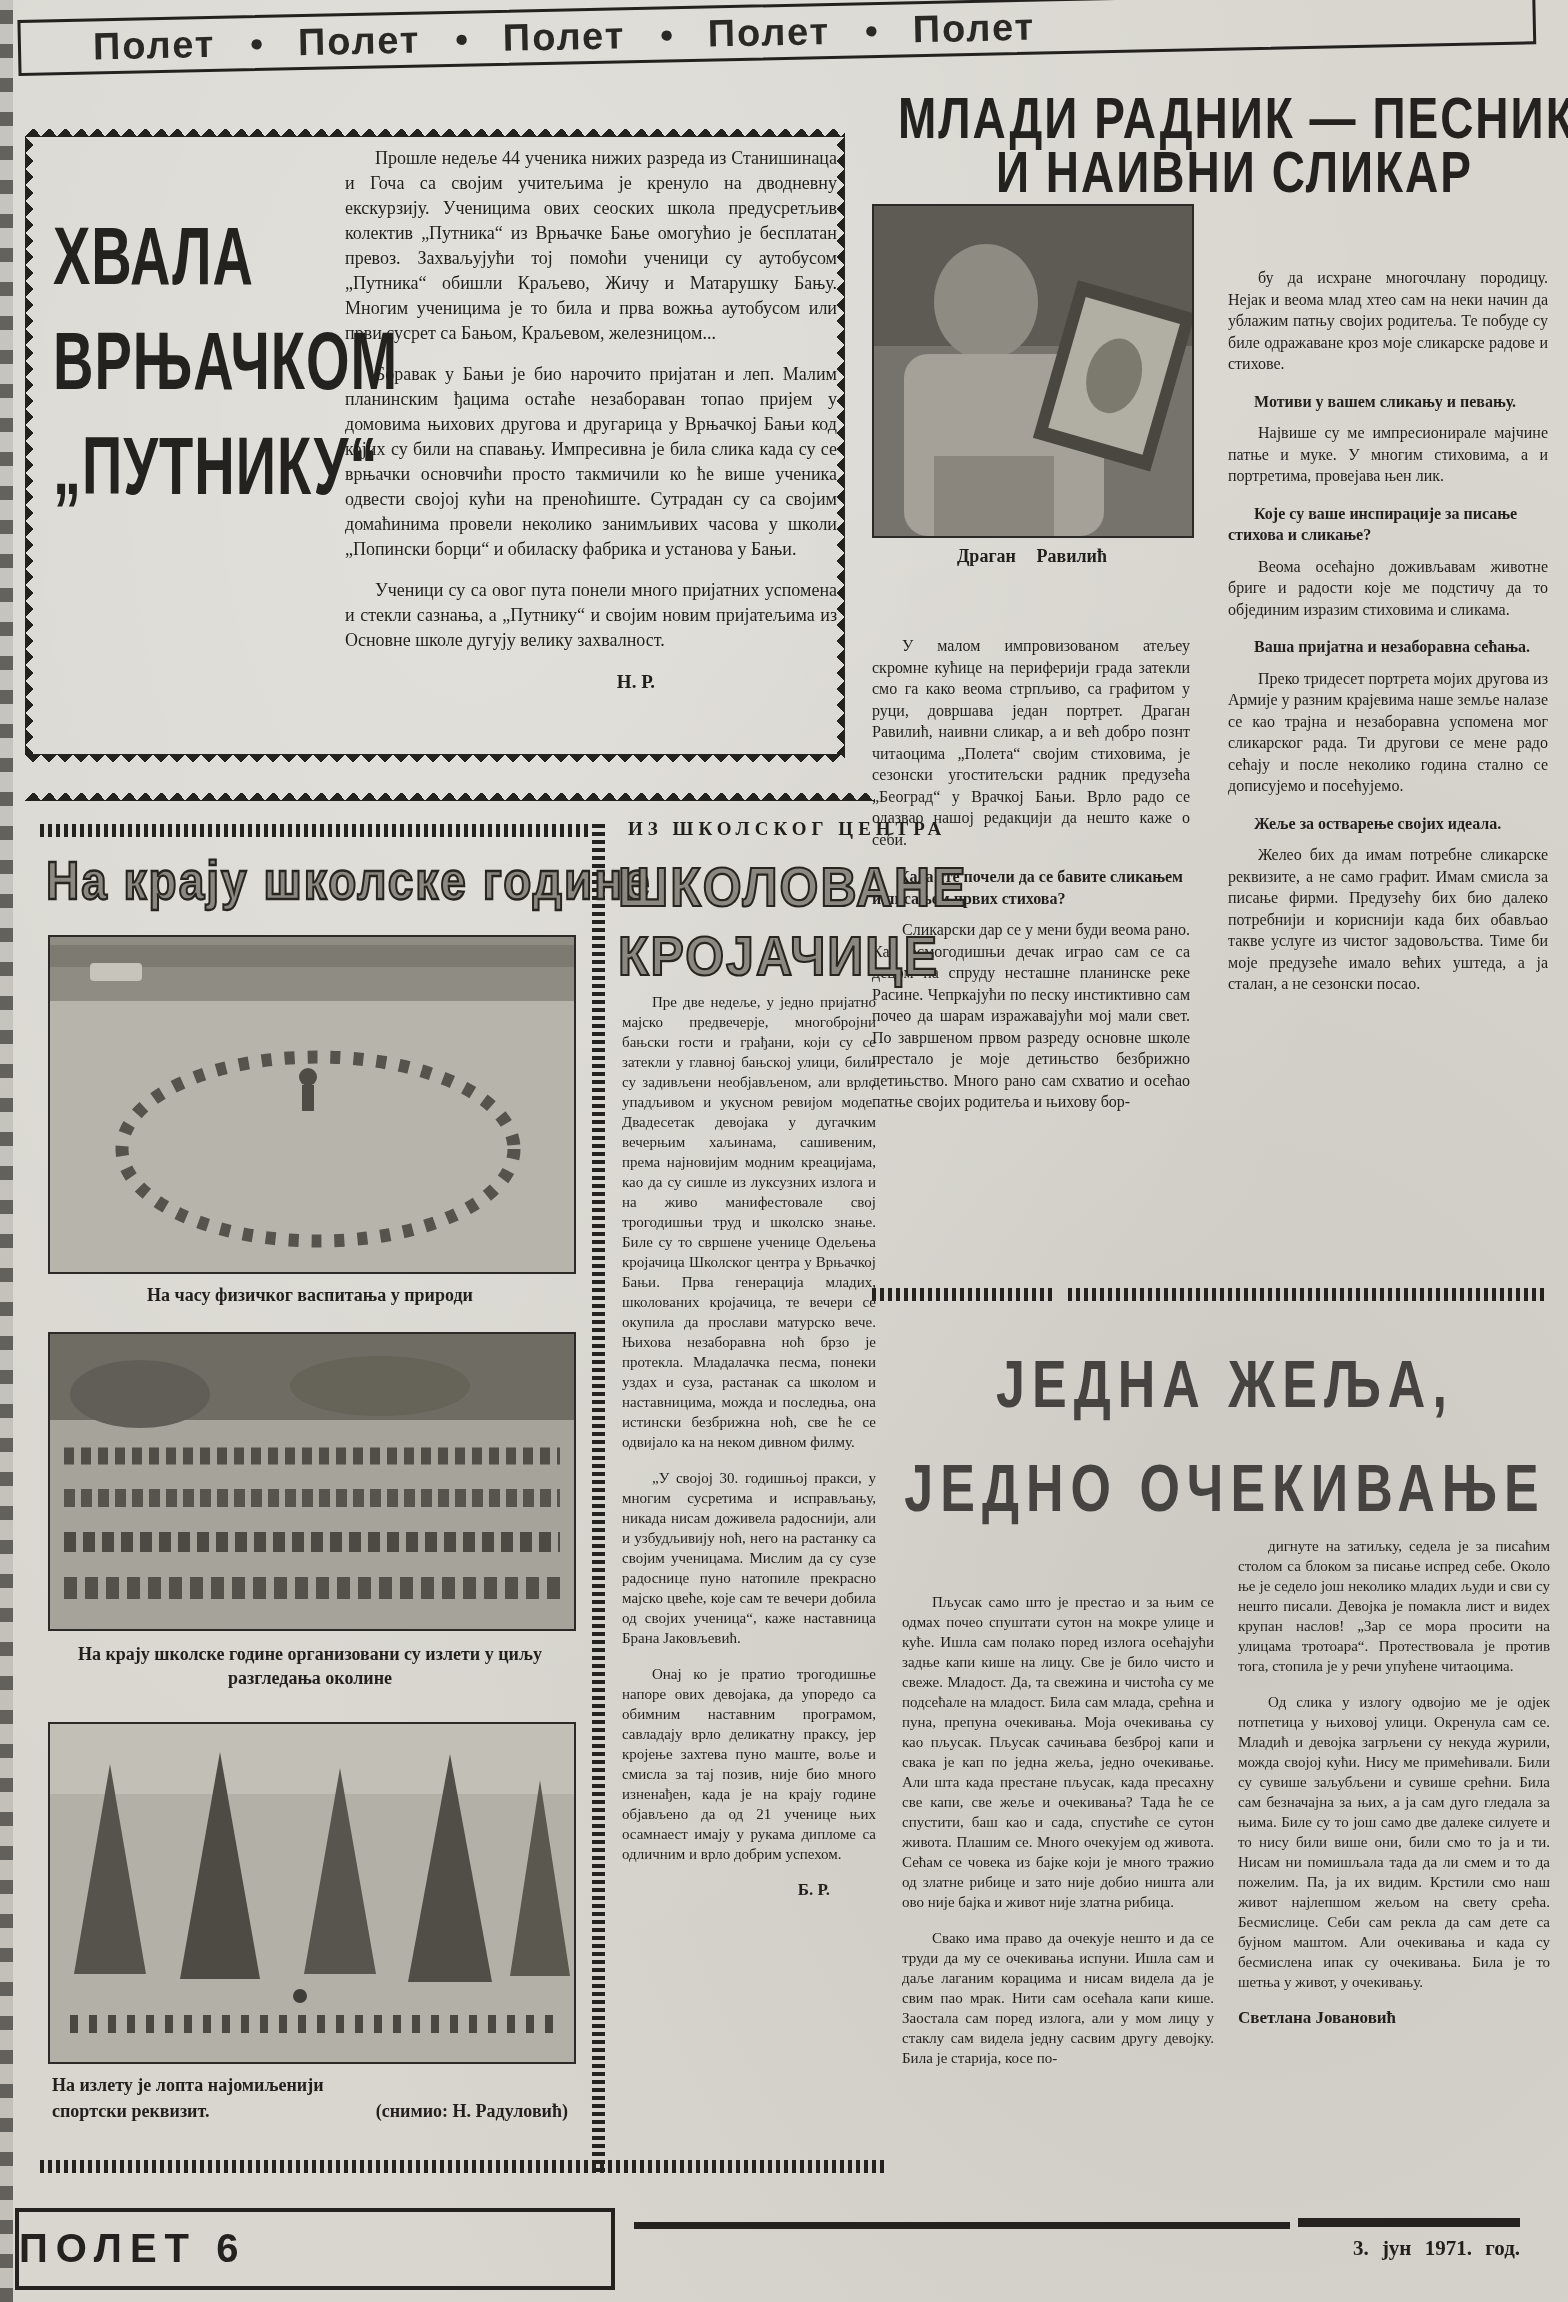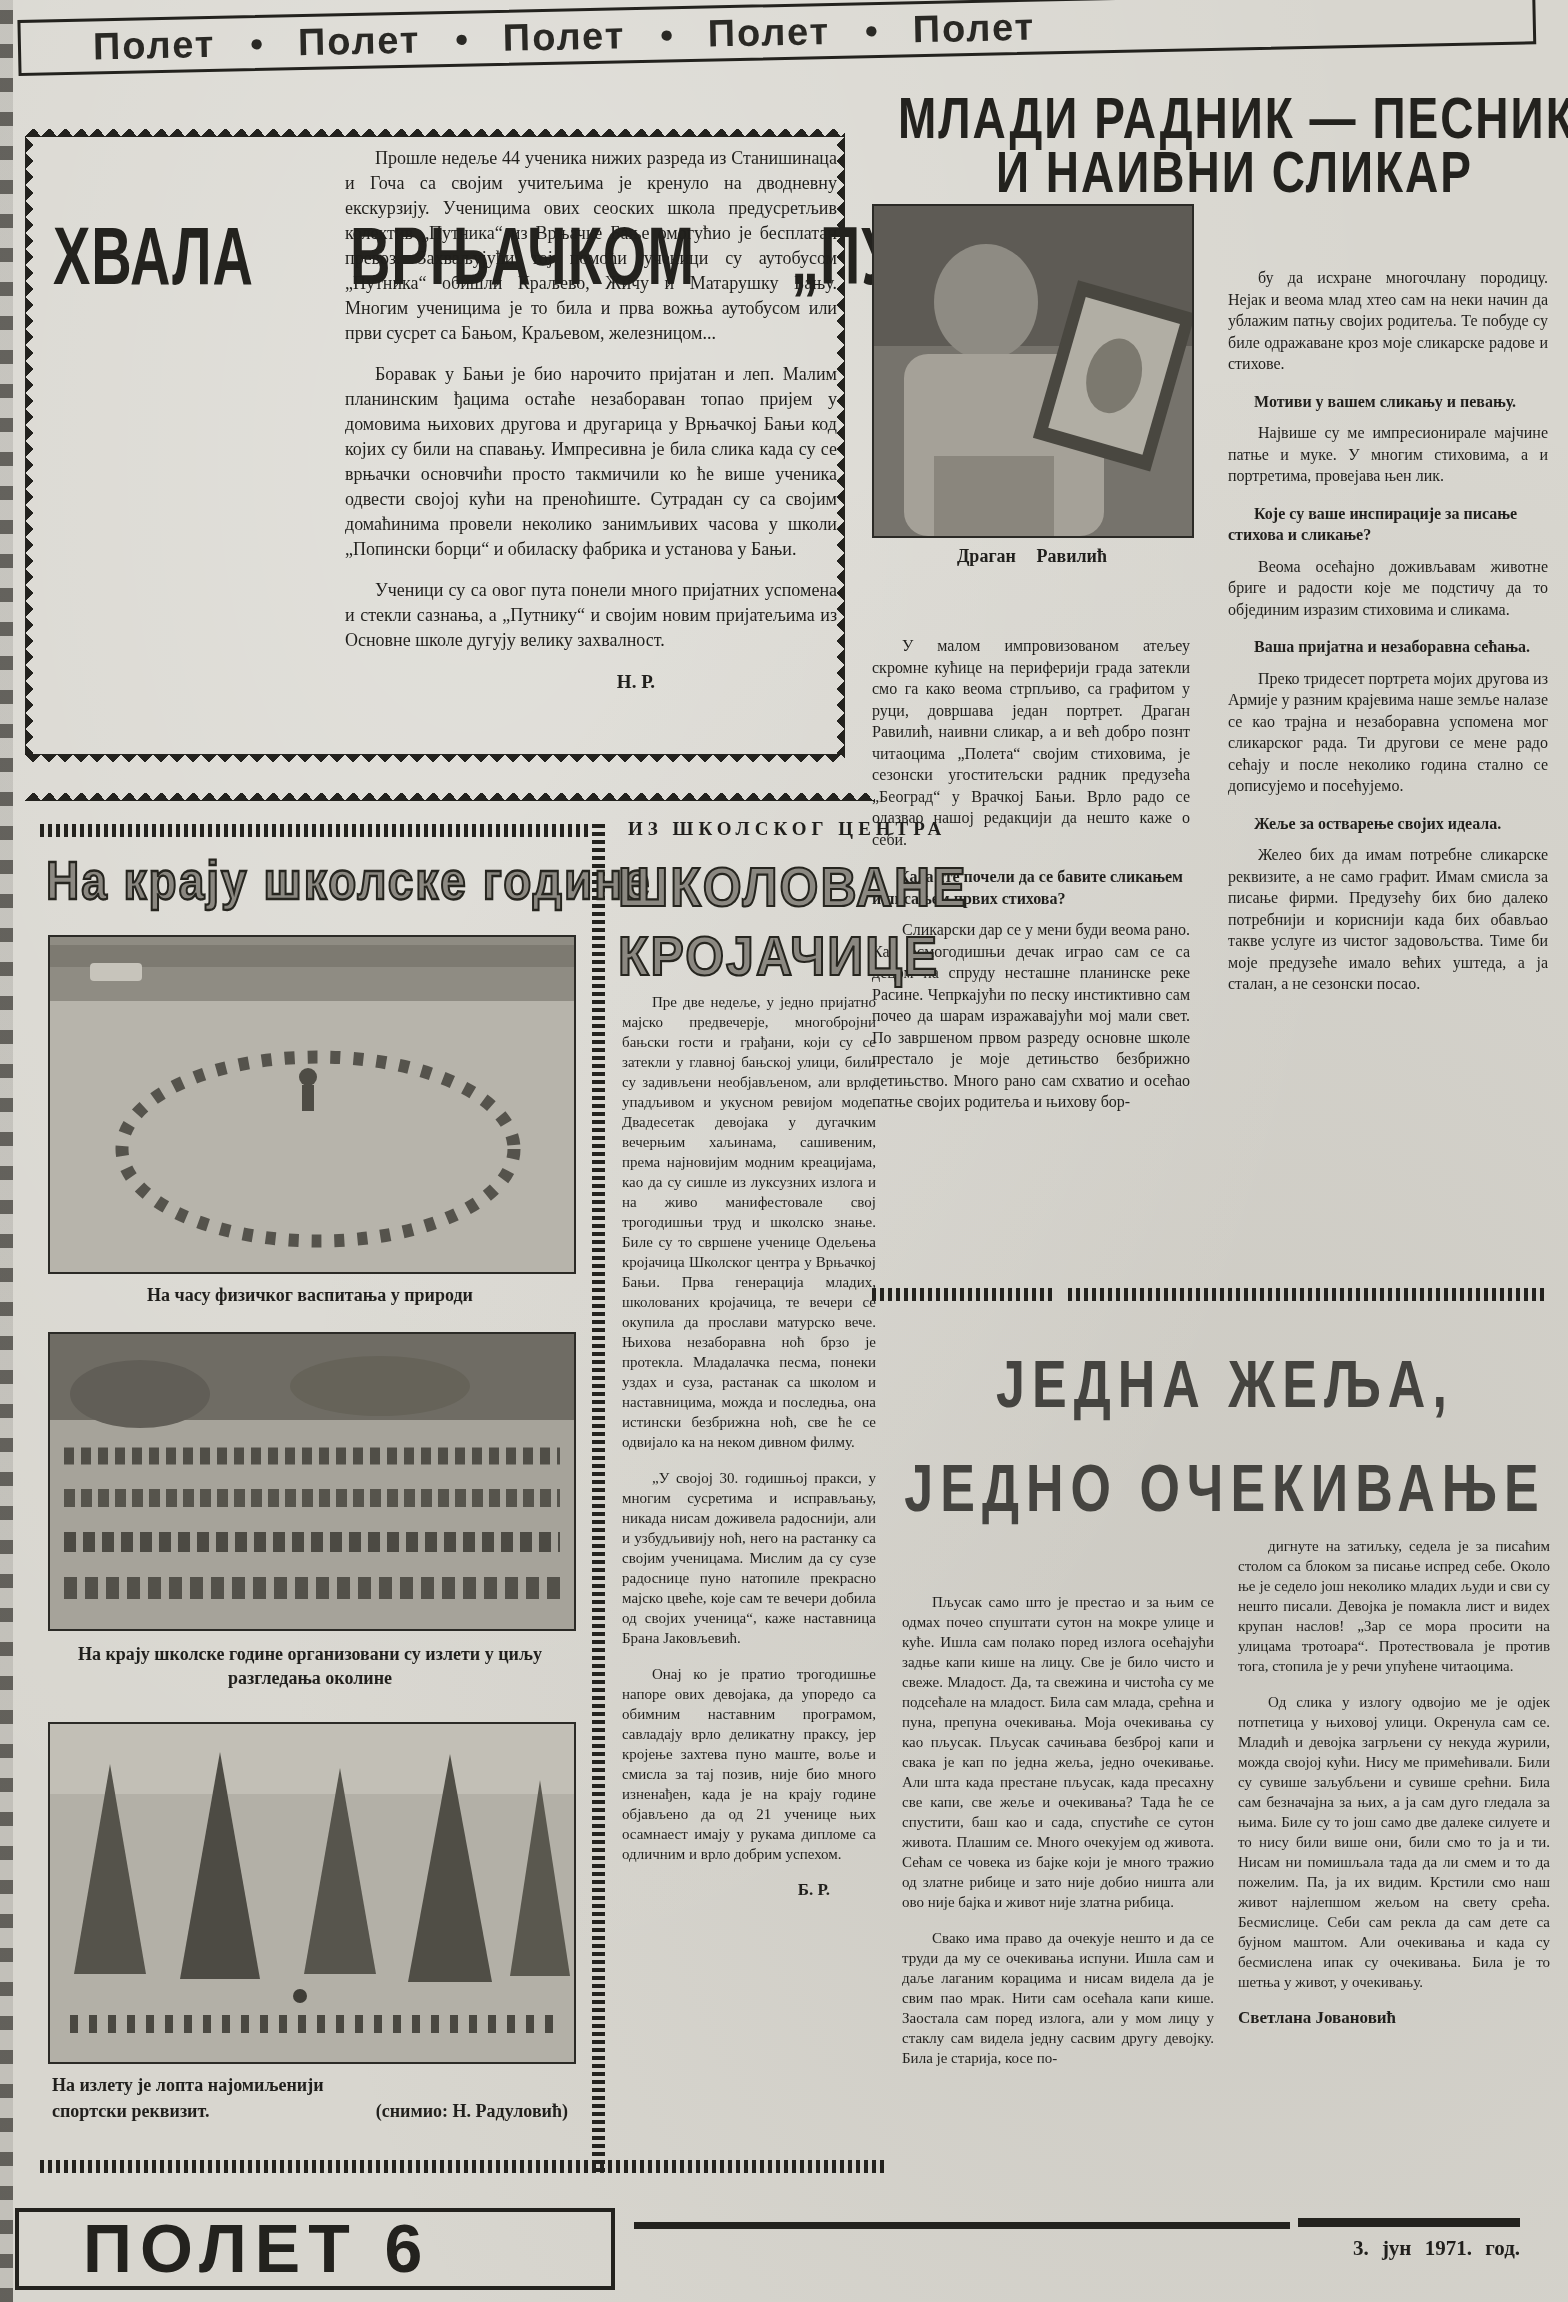--- a/index.html
+++ b/index.html
@@ -28,21 +28,21 @@
   
   .body-p{text-align:justify;text-indent:30px;margin:0 0 16px 0;}
   .t18{font-size:18px;line-height:25px;}
   .t16{font-size:16px;line-height:21.5px;margin-top:37px;}
   .t15{font-size:15px;line-height:20px;}
   .q-head{font-weight:700;text-align:left;text-indent:26px;margin:12px 0 10px 0;}
   .sig{font-weight:700;}
   .caption{font-weight:700;font-size:18px;line-height:24px;text-align:center;}
   
   .art1{position:absolute;left:25px;top:128px;width:820px;height:635px;}
-  .art1-headline{position:absolute;left:28px;top:95px;width:285px;display:flex;flex-direction:row;gap:96px;}
+  .art1-headline{position:absolute;left:28px;top:95px;width:285px;display:flex;flex-direction:column;gap:40px;}
   .art1-headline span{font-family:"Liberation Sans","DejaVu Sans",sans-serif;font-weight:800;font-size:56px;
         letter-spacing:1px;color:#23221e;transform:scaleY(1.45);transform-origin:left center;white-space:nowrap;}
   .art1-text{position:absolute;left:320px;top:18px;width:492px;}
   .art1 .sig{text-align:center;margin-left:90px;font-size:19px;}
   
   .art2-head{position:absolute;left:898px;top:84px;width:655px;}
   .art2-head .hl{font-family:"Liberation Sans","DejaVu Sans",sans-serif;font-weight:800;font-size:46px;
         letter-spacing:2px;color:#23221e;transform:scaleY(1.25);transform-origin:left top;white-space:nowrap;line-height:54px;}
   .art2-head .hl2{margin-left:98px;}
   .photo{position:absolute;border:2px solid #2b2a26;background:#8d8a82;}
@@ -67,21 +67,21 @@
   
   .head5{position:absolute;left:900px;top:1316px;width:650px;text-align:center;}
   .head5 .hl{font-family:"Liberation Sans","DejaVu Sans",sans-serif;font-weight:800;font-size:52px;
         letter-spacing:7px;color:#454440;transform:scaleY(1.3);transform-origin:center top;line-height:104px;white-space:nowrap;}
   .art5-col1{position:absolute;left:902px;top:1592px;width:312px;height:656px;overflow:hidden;}
   .art5-col2{position:absolute;left:1238px;top:1536px;width:312px;height:656px;overflow:hidden;}
   .art5-col2 .sig{display:block;text-align:left;font-size:17px;}
   
   .footer-box{position:absolute;left:15px;top:2208px;width:600px;height:82px;border:4px solid #23221e;box-sizing:border-box;}
   .footer-box span{display:block;font-family:"Liberation Sans","DejaVu Sans",sans-serif;font-weight:800;
-        font-size:68px;letter-spacing:8px;color:#23221e;padding-left:64px;line-height:72px;}
+        font-size:40px;letter-spacing:8px;color:#23221e;line-height:72px;}
   .footer-date{position:absolute;left:1240px;top:2236px;width:280px;text-align:right;font-weight:700;font-size:21px;word-spacing:8px;}
 </style>
 </head>
 <body>
 
 <div class="page">
   <div class="page-edge"></div>
 
   <div class="masthead">
     <span class="mast-item">Полет</span>

